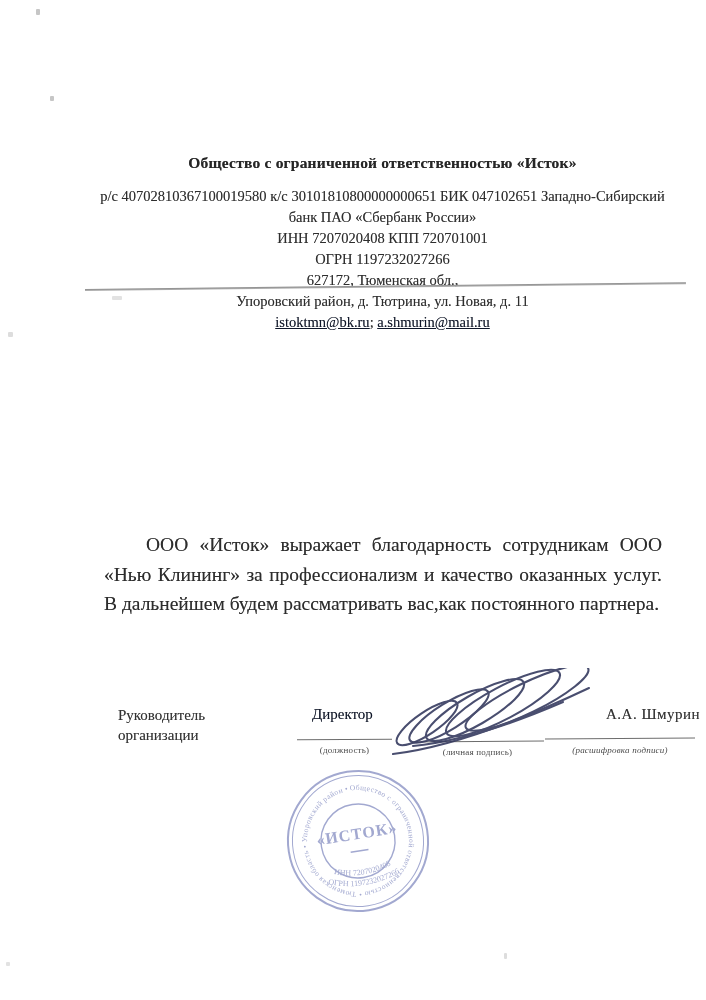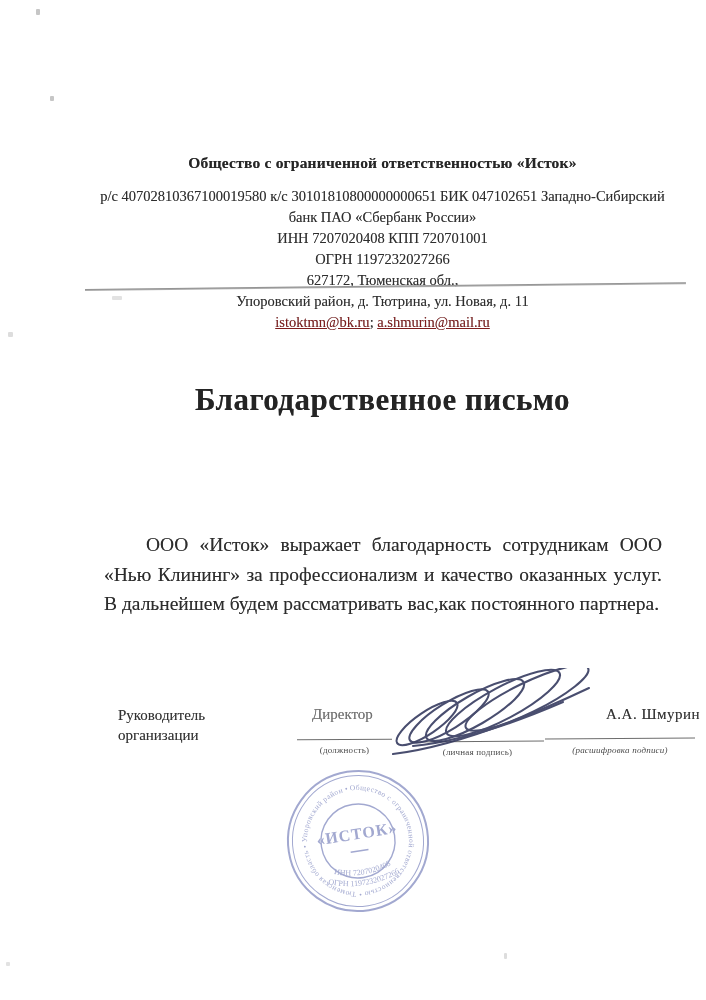--- a/index.html
+++ b/index.html
@@ -16,21 +16,21 @@
   }
   .org-name{
     font-weight:bold;font-size:15.5px;letter-spacing:.2px;
     color:#262626;text-shadow:0 0 .5px rgba(40,40,40,.55);
     margin-bottom:14px;
   }
   .requisites{
     font-size:14.5px;line-height:21px;color:#2e2e2e;
     text-shadow:0 0 .4px rgba(50,50,50,.45);
   }
-  .email-line a{color:#7f1d1d;text-decoration:underline;}
+  .email-line a{color:#0f172a;text-decoration:underline;}
   .head-rule{
     position:absolute;left:85px;top:289px;width:601px;height:2px;
     background:linear-gradient(#8a8a8a,#b5b5b5);
     transform:rotate(-0.65deg);transform-origin:left center;
   }
 
   
   .doc-title{
     position:absolute;left:80px;top:382px;width:605px;text-align:center;
     font-size:31px;font-weight:bold;letter-spacing:.5px;color:#242424;
@@ -44,21 +44,21 @@
     color:#2d2d2d;text-shadow:0 0 .5px rgba(45,45,45,.5);
   }
 
   
   .sig-label{
     position:absolute;left:118px;top:705px;width:130px;
     font-size:15px;line-height:20px;color:#333;
     text-shadow:0 0 .4px rgba(50,50,50,.45);
   }
   .sig-position{
-    position:absolute;left:312px;top:706px;font-size:15px;color:#737373;
+    position:absolute;left:312px;top:706px;font-size:15px;color:#0f172a;
     text-shadow:0 0 .4px rgba(50,50,50,.45);
   }
   .sig-name{
     position:absolute;left:606px;top:706px;font-size:15px;color:#333;
     letter-spacing:.5px;text-shadow:0 0 .4px rgba(50,50,50,.45);
   }
   .sig-line{position:absolute;height:1.3px;background:#6d6d6d;}
   .line-position{left:297px;top:739px;width:95px;transform:rotate(-0.4deg);}
   .line-sign{left:412px;top:741px;width:132px;transform:rotate(-0.5deg);}
   .line-name{left:545px;top:738px;width:150px;transform:rotate(-0.4deg);}
@@ -88,21 +88,20 @@
       <div>банк ПАО «Сбербанк России»</div>
       <div>ИНН 7207020408 КПП 720701001</div>
       <div>ОГРН 1197232027266</div>
       <div>627172, Тюменская обл.,</div>
       <div>Упоровский район, д. Тютрина, ул. Новая, д. 11</div>
       <div class="email-line"><a>istoktmn@bk.ru</a><span>; </span><a>a.shmurin@mail.ru</a></div>
     </div>
   </div>
   <div class="head-rule"></div>
 
-  <div class="doc-title">Благодарственное письмо</div>
 
   <div class="doc-body">ООО «Исток» выражает благодарность сотрудникам ООО «Нью Клининг» за профессионализм и качество оказанных услуг. В дальнейшем будем рассматривать вас,как постоянного партнера.</div>
 
   <div class="sig-label">
     <div>Руководитель</div>
     <div>организации</div>
   </div>
   <div class="sig-position">Директор</div>
   <div class="sig-name">А.А. Шмурин</div>
   <div class="sig-line line-position"></div>

